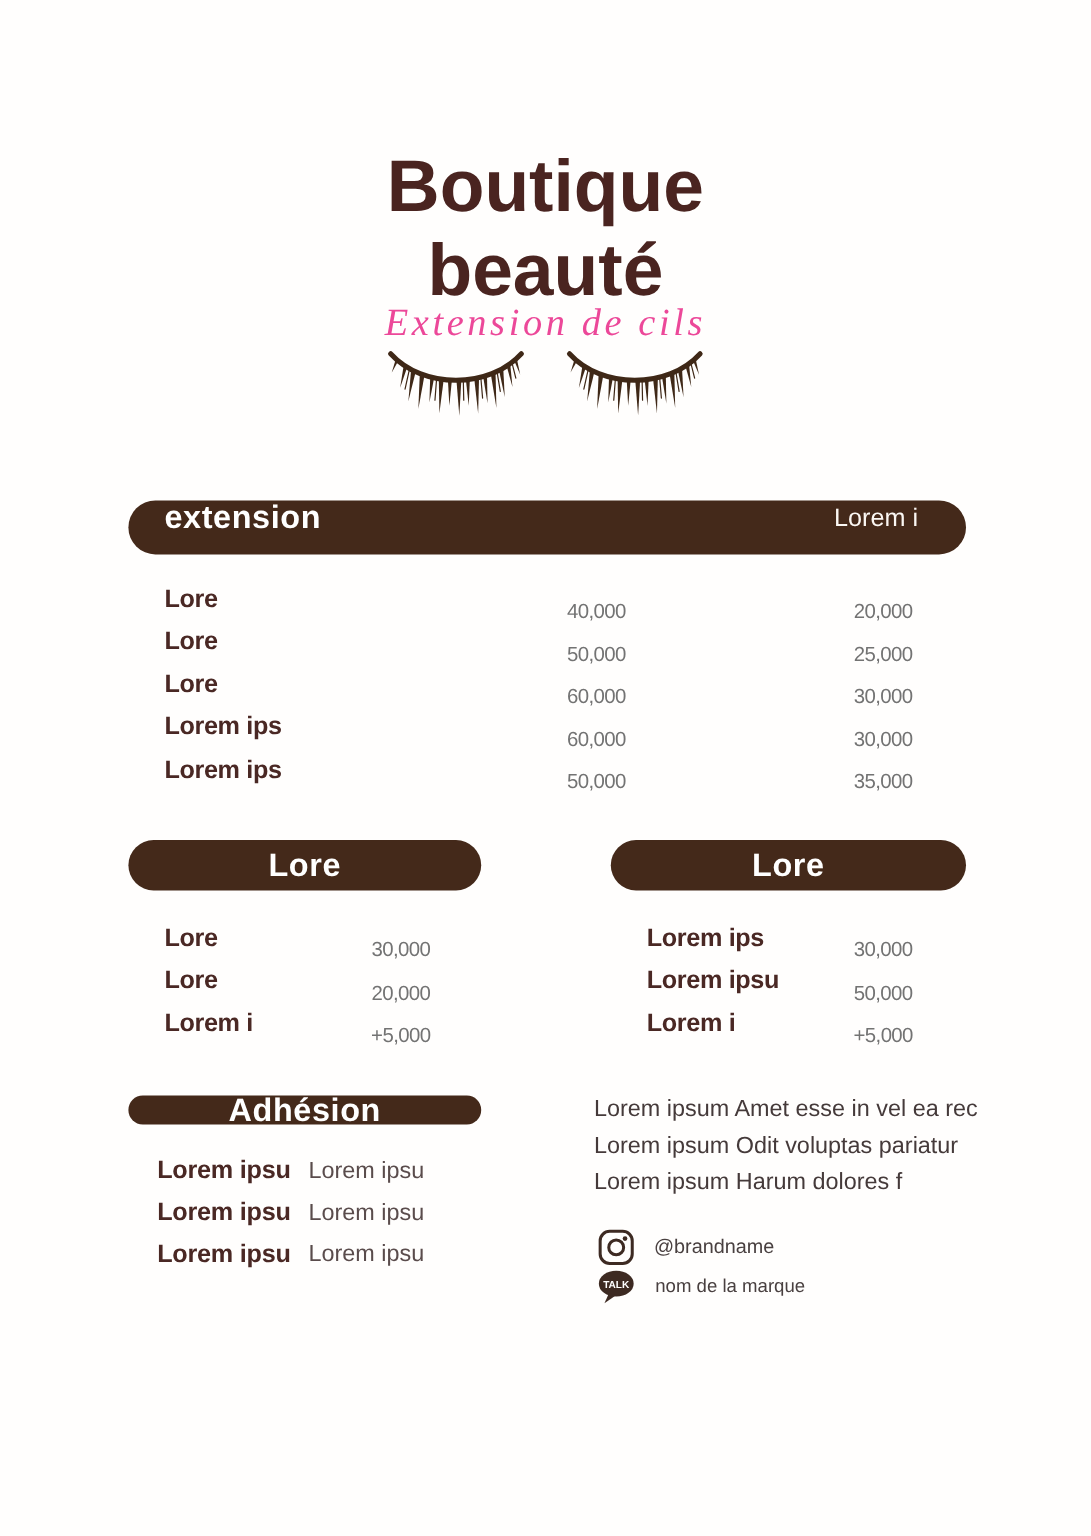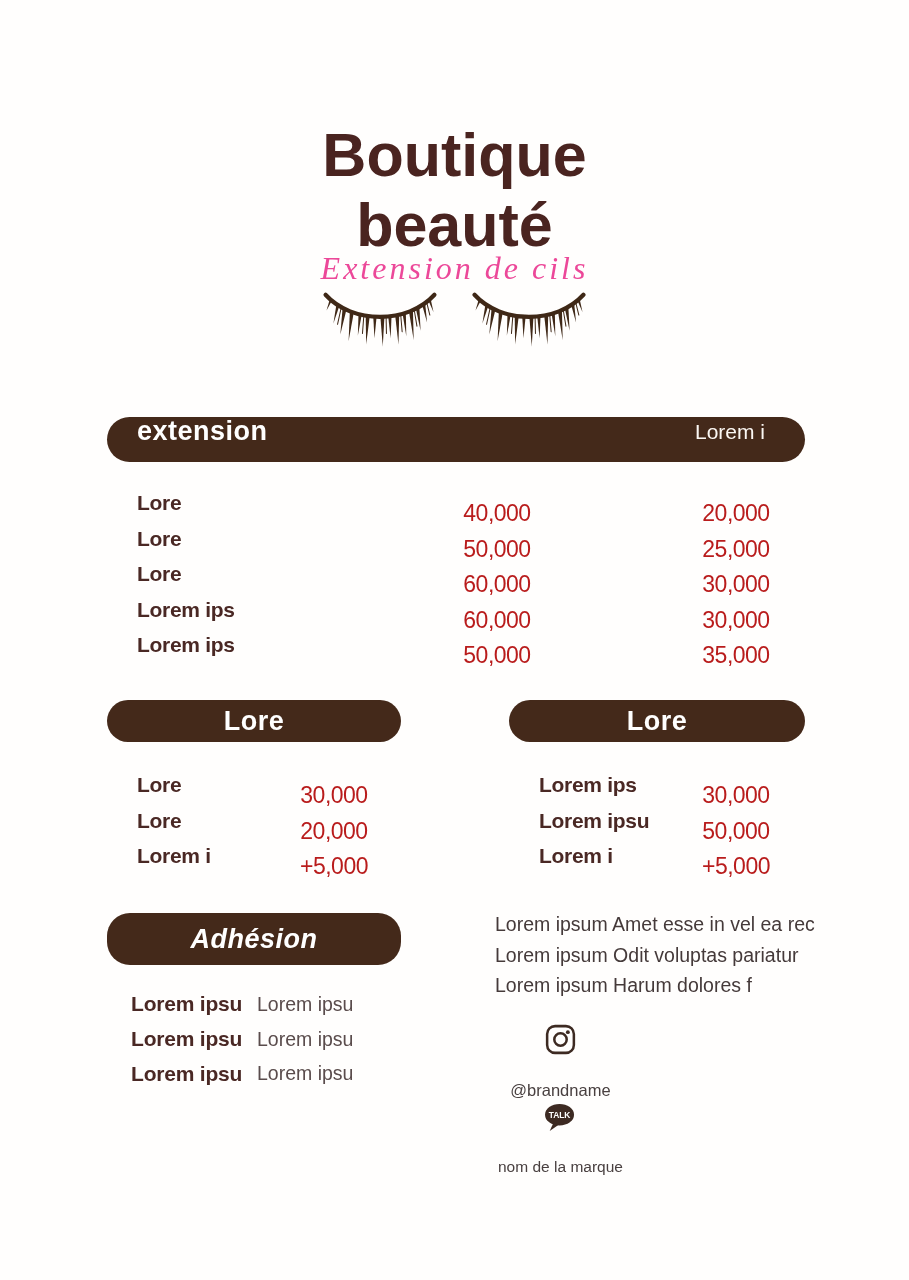--- a/index.html
+++ b/index.html
@@ -56,62 +56,62 @@
     display:grid; grid-template-columns:220px 340px 138px;
     height:35.6px; align-items:center;
   }
   .cell-label {
     padding-left:30px;
     font-size:21px; font-weight:700; letter-spacing:-0.3px;
     color:#4a2824;
   }
   .cell-num {
     text-align:center;
-    font-size:23px; font-weight:400; letter-spacing:-0.5px;
-    color:#b91c1c;
+    font-size:17px; font-weight:400; letter-spacing:-0.5px;
+    color:#737373;
     margin-top:21px;
   }
 
   
   .sub-sections {
     position:absolute; top:700px; left:107px; width:698px;
     display:flex; justify-content:space-between;
   }
   .sub { width:294px; }
   .sub.right { width:296px; }
   .sub-rows { margin-top:19px; }
   .sub-row {
     display:grid; grid-template-columns:160px 134px;
     height:35.5px; align-items:center;
   }
   .sub-row .cell-label { padding-left:30px; }
   .sub-row .cell-num { text-align:center; }
 
   
   .adhesion { position:absolute; top:913px; left:107px; width:294px; }
-  .adhesion .pill-center { height:52px;font-style:italic; }
+  .adhesion .pill-center { height:24px; }
   .adh-rows { margin-top:22px; }
   .adh-row {
     display:grid; grid-template-columns:126px 1fr;
     padding-left:24px;
     height:34.7px; align-items:center;
   }
   .adh-name { font-size:21px; font-weight:700; color:#4a2824; letter-spacing:-0.2px; }
   .adh-value { font-size:19.5px; font-weight:400; color:#5a4c4c; }
 
   
   .info {
     position:absolute; top:909px; left:495px; width:350px;
     font-size:19.5px; line-height:30.7px;
     color:#453a3a;
   }
 
   
   .social { position:absolute; top:1024px; left:498px; }
-  .social-row { display:flex; align-items:center; gap:26px; margin-bottom:3px;flex-direction:column; }
+  .social-row { display:flex; align-items:center; gap:16px; margin-bottom:3px; }
   .social-label { font-size:16.5px; color:#494040; }
   .social-label.small { font-size:15.5px; }
   .icon-wrap { display:flex; align-items:center; justify-content:center; }
 </style>
 </head>
 <body>
 
 <div class="page">
 
   <div class="title-block">

